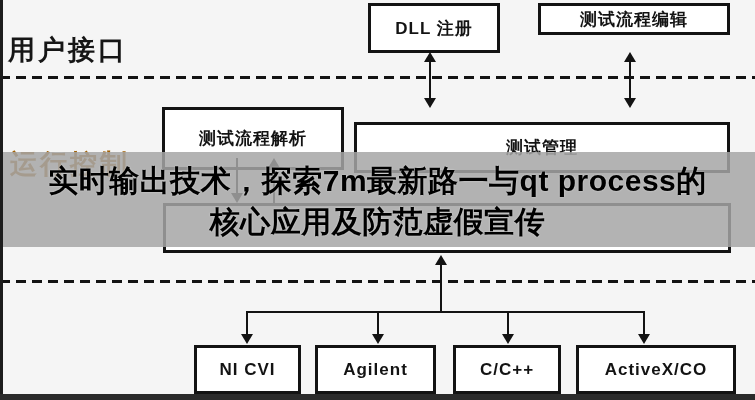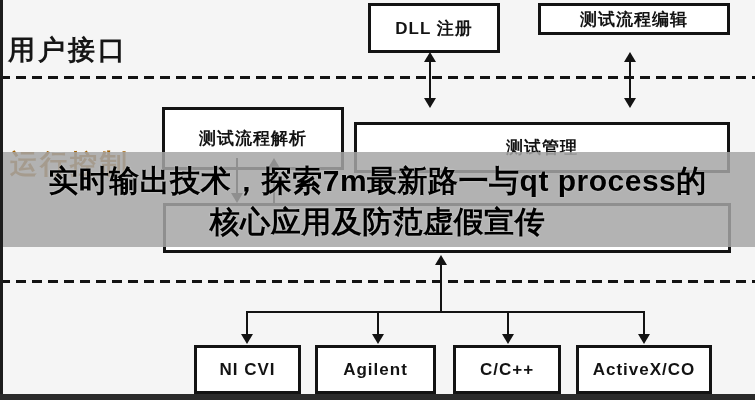--- a/index.html
+++ b/index.html
@@ -106,21 +106,21 @@
 
   <div class="dbox" style="left:194px;top:345px;width:107px;height:49px;">
     <span>NI CVI</span>
   </div>
   <div class="dbox" style="left:315px;top:345px;width:121px;height:49px;">
     <span>Agilent</span>
   </div>
   <div class="dbox" style="left:453px;top:345px;width:108px;height:49px;">
     <span>C/C++</span>
   </div>
-  <div class="dbox" style="left:576px;top:345px;width:136px;height:49px;">
+  <div class="dbox" style="left:576px;top:345px;width:160px;height:49px;">
     <span>ActiveX/CO</span>
   </div>
 </div>
 
 <div class="run-label">运行控制</div>
 
 <div class="overlay"></div>
 <div class="banner-line" style="top:161px;">实时输出技术，探索7m最新路一与qt process的</div>
 <div class="banner-line" style="top:202px;">核心应用及防范虚假宣传</div>
 

